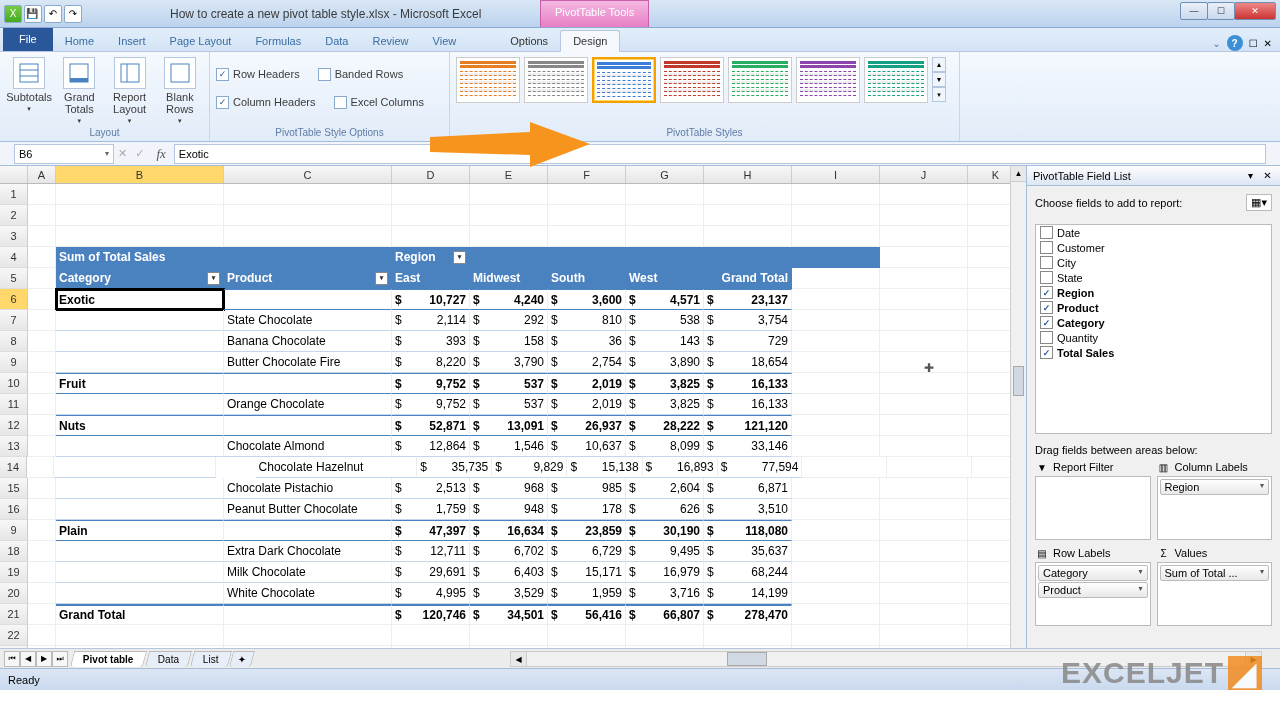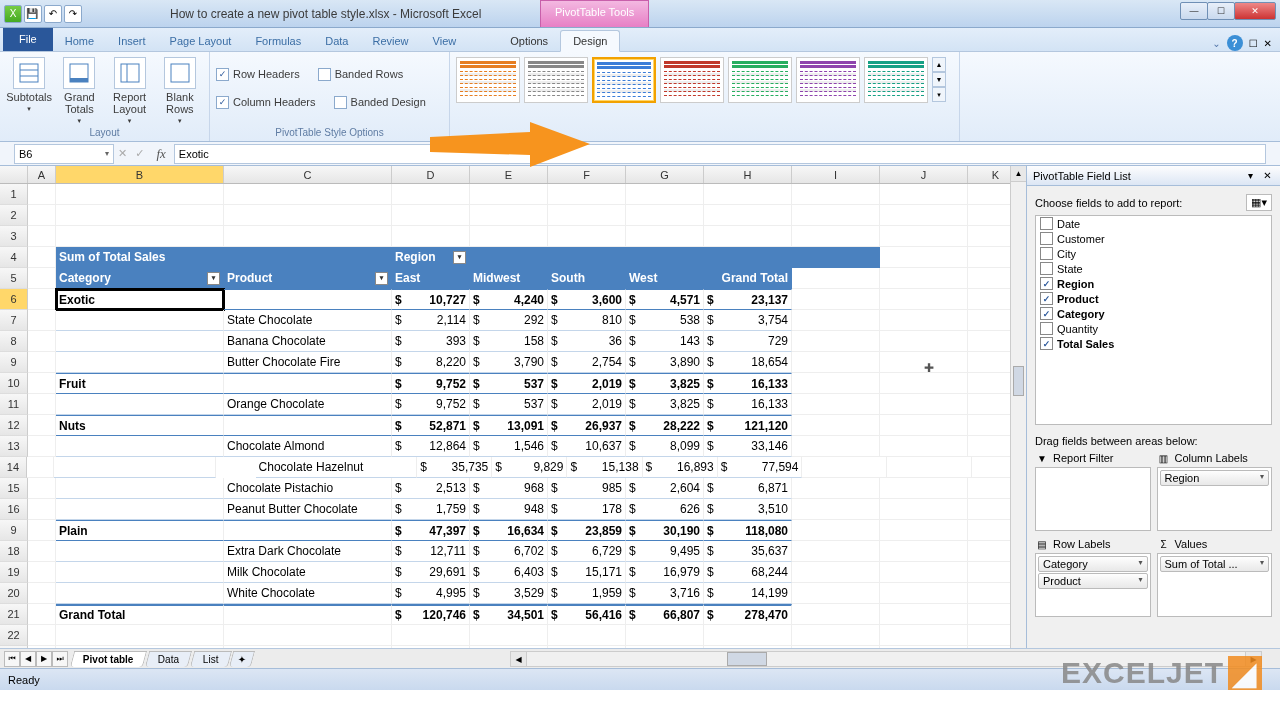--- a/index.html
+++ b/index.html
@@ -62,21 +62,21 @@
 .pt-hdr .ddicon{width:13px;height:13px;background:#fff;border:1px solid #888;display:flex;align-items:center;justify-content:center;font-size:7px;color:#333;margin-left:auto;}
 .pt-sub{font-weight:bold;border-bottom:1px solid #4a81bf;border-top:1px solid #4a81bf;}
 .pt-row{border-bottom:1px solid #c4d6ea;}
 .pt-gt{font-weight:bold;border-top:2px solid #4a81bf;}
 .money{justify-content:flex-end;font-variant-numeric:tabular-nums;}
 .sel-cell{outline:3px solid #000;outline-offset:-2px;background:#fff;}
 
 .fl-hdr{height:20px;background:linear-gradient(#fdfdfe,#dce6f4);border-bottom:1px solid #a6bdd9;display:flex;align-items:center;padding:0 6px;justify-content:space-between;}
 .fl-hdr .x{width:13px;height:13px;display:flex;align-items:center;justify-content:center;font-size:10px;}
 .fl-body{padding:8px;background:#f0f0f0;flex:1;display:flex;flex-direction:column;}
-.fl-choose{font-size:11px;margin-bottom:4px;display:flex;justify-content:space-between;align-items:center;}
+.fl-choose{font-size:11px;margin-bottom:13px;display:flex;justify-content:space-between;align-items:center;}
 .fl-fields{background:#fff;border:1px solid #bbb;height:210px;overflow:auto;}
 .fl-field{display:flex;align-items:center;gap:4px;padding:1px 4px;}
 .fl-field.chk{font-weight:bold;}
 .fl-field .cb{width:13px;height:13px;border:1px solid #888;background:#fff;display:flex;align-items:center;justify-content:center;font-size:9px;color:#2a579a;}
 .fl-areas{margin-top:10px;}
 .fl-areas-lbl{font-size:11px;margin-bottom:4px;}
 .fl-grid{display:grid;grid-template-columns:1fr 1fr;grid-template-rows:80px 80px;gap:6px;}
 .fl-area{display:flex;flex-direction:column;}
 .fl-area-hdr{display:flex;align-items:center;gap:4px;font-size:11px;margin-bottom:2px;}
 .fl-area-hdr .aicon{width:14px;height:14px;display:flex;align-items:center;justify-content:center;font-size:10px;}
@@ -202,21 +202,21 @@
             <span>Banded Rows</span>
           </label>
       </div>
       <div style="display:flex;gap:18px;">
         <label class="chkrow">
             <span class="chkbox">✓</span>
             <span>Column Headers</span>
           </label>
         <label class="chkrow">
             <span class="chkbox"></span>
-            <span>Banded Design</span>
+            <span>Excel Columns</span>
           </label>
       </div>
     </div>
     <div class="rgroup-label">PivotTable Style Options</div>
   </div>
   <div class="rgroup" style="flex:1;max-width:510px;">
     <div class="rgroup-body">
       <div class="styles-gallery" id="gallery">
           <div class="stylethumb">
             <div class="r" style="background: rgb(230, 126, 34); border-bottom: 1px dashed rgb(230, 126, 34);"></div>
@@ -295,20 +295,21 @@
             <div class="r" style="background: rgb(238, 238, 238); border-bottom: 1px dashed rgb(22, 160, 133);"></div>
             <div class="r" style="background: rgb(255, 255, 255); border-bottom: 1px dashed rgb(22, 160, 133);"></div>
           </div>
           <div class="gallery-scroll">
             <div>▲</div>
             <div>▼</div>
             <div>▾</div>
           </div>
         </div>
     </div>
+    <div class="rgroup-label">PivotTable Styles</div>
   </div>
   <svg class="arrow-ann" width="160" height="50" viewBox="0 0 160 50">
       <polygon points="0,15 100,10 100,0 160,22 100,45 100,33 0,30" fill="#f7941e"></polygon>
     </svg>
 </div>
 
 <div class="fbar">
   <div class="namebox">
       <span>B6</span>
       <span class="dd">▾</span>

